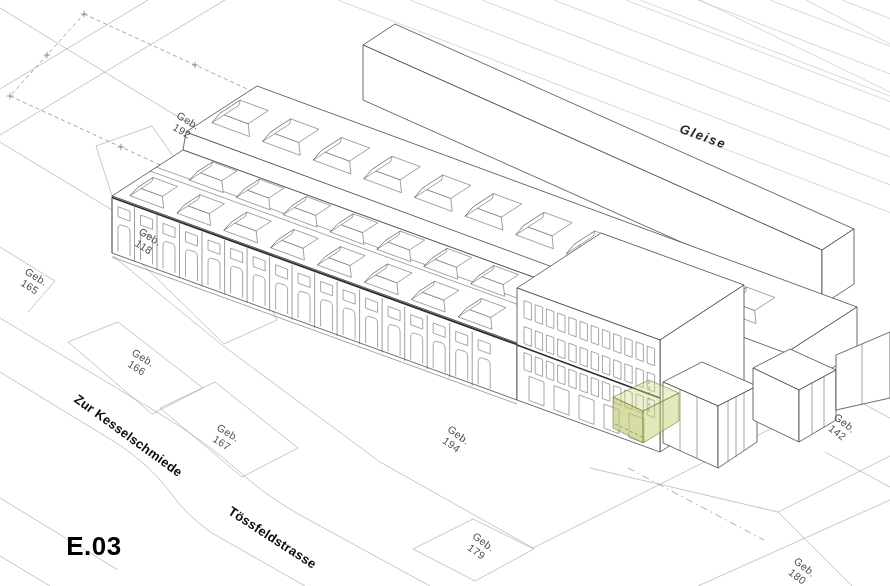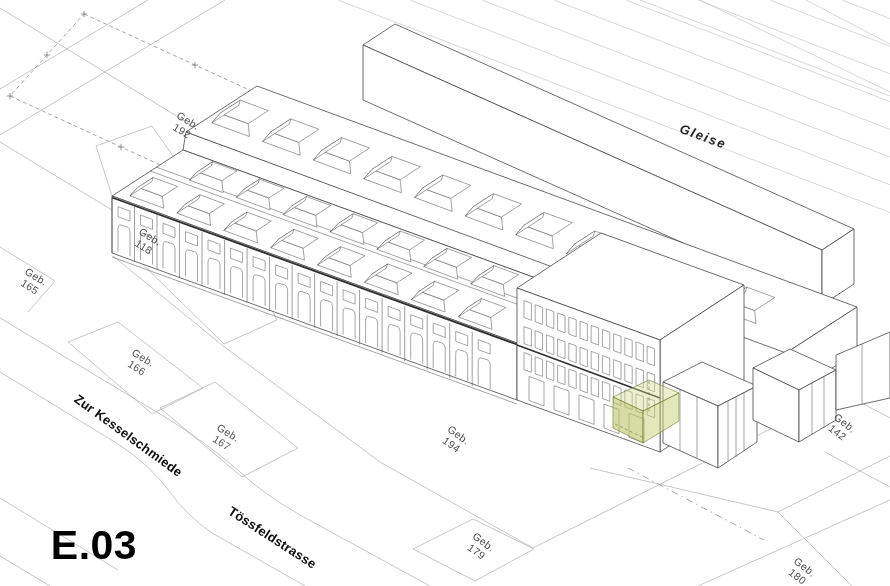--- a/index.html
+++ b/index.html
@@ -18,21 +18,21 @@
   .cx  {stroke:#7d7d7d;stroke-width:.8;}
   .gr-top{fill:rgba(212,219,142,.42);stroke:rgba(118,128,52,.9);stroke-width:.7;stroke-linejoin:round;}
   .gr-l  {fill:rgba(189,199,106,.62);stroke:rgba(118,128,52,.9);stroke-width:.7;stroke-linejoin:round;}
   .gr-r  {fill:rgba(200,209,118,.5);stroke:rgba(118,128,52,.9);stroke-width:.7;stroke-linejoin:round;}
   .grd {fill:none;stroke:rgba(106,116,48,.85);stroke-width:.7;stroke-dasharray:3 2.5;}
   
   .lbl{position:absolute;white-space:pre-line;text-align:center;line-height:1.1;
        font-size:10.5px;letter-spacing:.4px;color:#4d4d4d;pointer-events:none;}
   .lbl.gleise{font-size:13px;letter-spacing:1.6px;color:#262626;font-style:italic;font-weight:bold;}
   .lbl.street{font-size:13px;font-weight:bold;color:#0d0d0d;letter-spacing:.2px;}
-  .lbl.code{font-size:41px;font-weight:bold;color:#000;letter-spacing:.5px;}
+  .lbl.code{font-size:26px;font-weight:bold;color:#000;letter-spacing:.5px;}
 </style>
 </head>
 <body>
 
 <div id="stage">
   <svg id="scene" width="890" height="586" viewBox="0 0 890 586">
 
     <g id="ground">
 
       <line class="g" x1="0" y1="8" x2="350" y2="222"></line>

